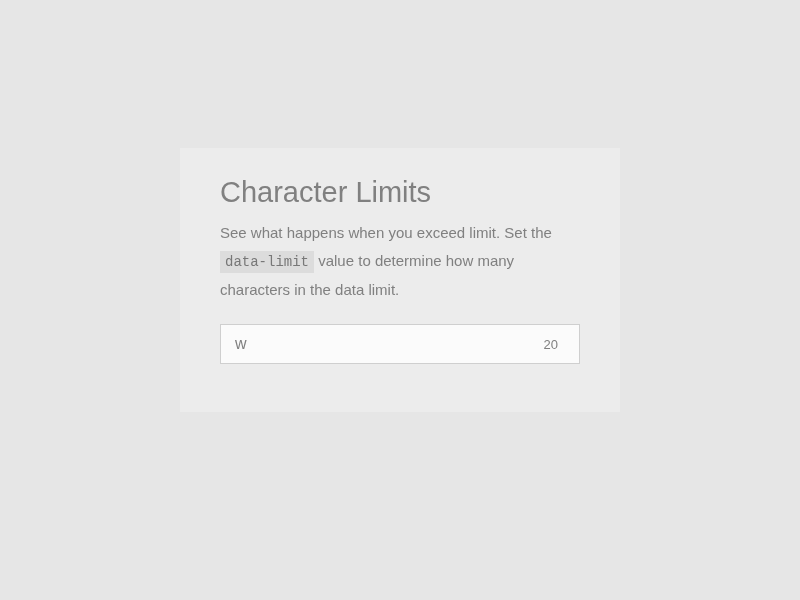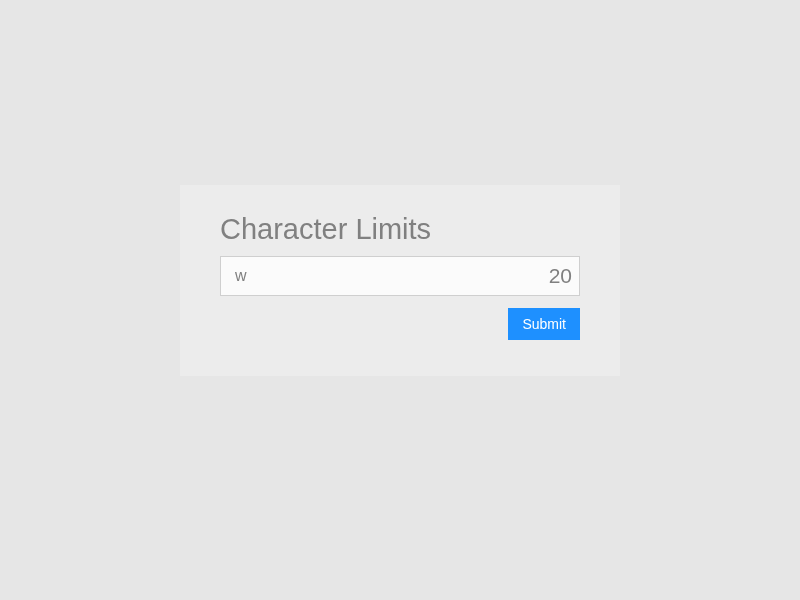--- a/index.html
+++ b/index.html
@@ -52,24 +52,24 @@
       border: 1px solid #cfcfcf;
       background: #fbfbfb;
       font-size: 16px;
       color: #808080;
       padding: 0 50px 0 14px;
       outline: none;
       font-family: inherit;
     }
     .counter {
       position: absolute;
-      right: 8px;
+      right: 22px;
       top: 50%;
       transform: translateY(-50%);
-      font-size: 21px;
+      font-size: 13px;
       color: #808080;
       pointer-events: none;
     }
     .button-row {
       display: flex;
       justify-content: flex-end;
     }
     .submit-btn {
       background: #1e90ff;
       color: #ffffff;
@@ -78,20 +78,20 @@
       font-size: 14px;
       cursor: pointer;
       font-family: inherit;
     }
   </style>
 </head>
 <body>
 
 <div class="card">
   <h2 class="title">Character Limits</h2>
+  <p class="description">
+    <span>See what happens when you exceed limit. Set the </span><code>data-limit</code><span> value to determine how many characters in the data limit.</span>
+  </p>
   <div class="input-wrapper">
     <input type="text" class="text-input" value="w" style="">
     <span class="counter">20</span>
   </div>
-  <div class="button-row">
-    <button class="submit-btn">Submit</button>
-  </div>
 </div>
 
 </body></html>

